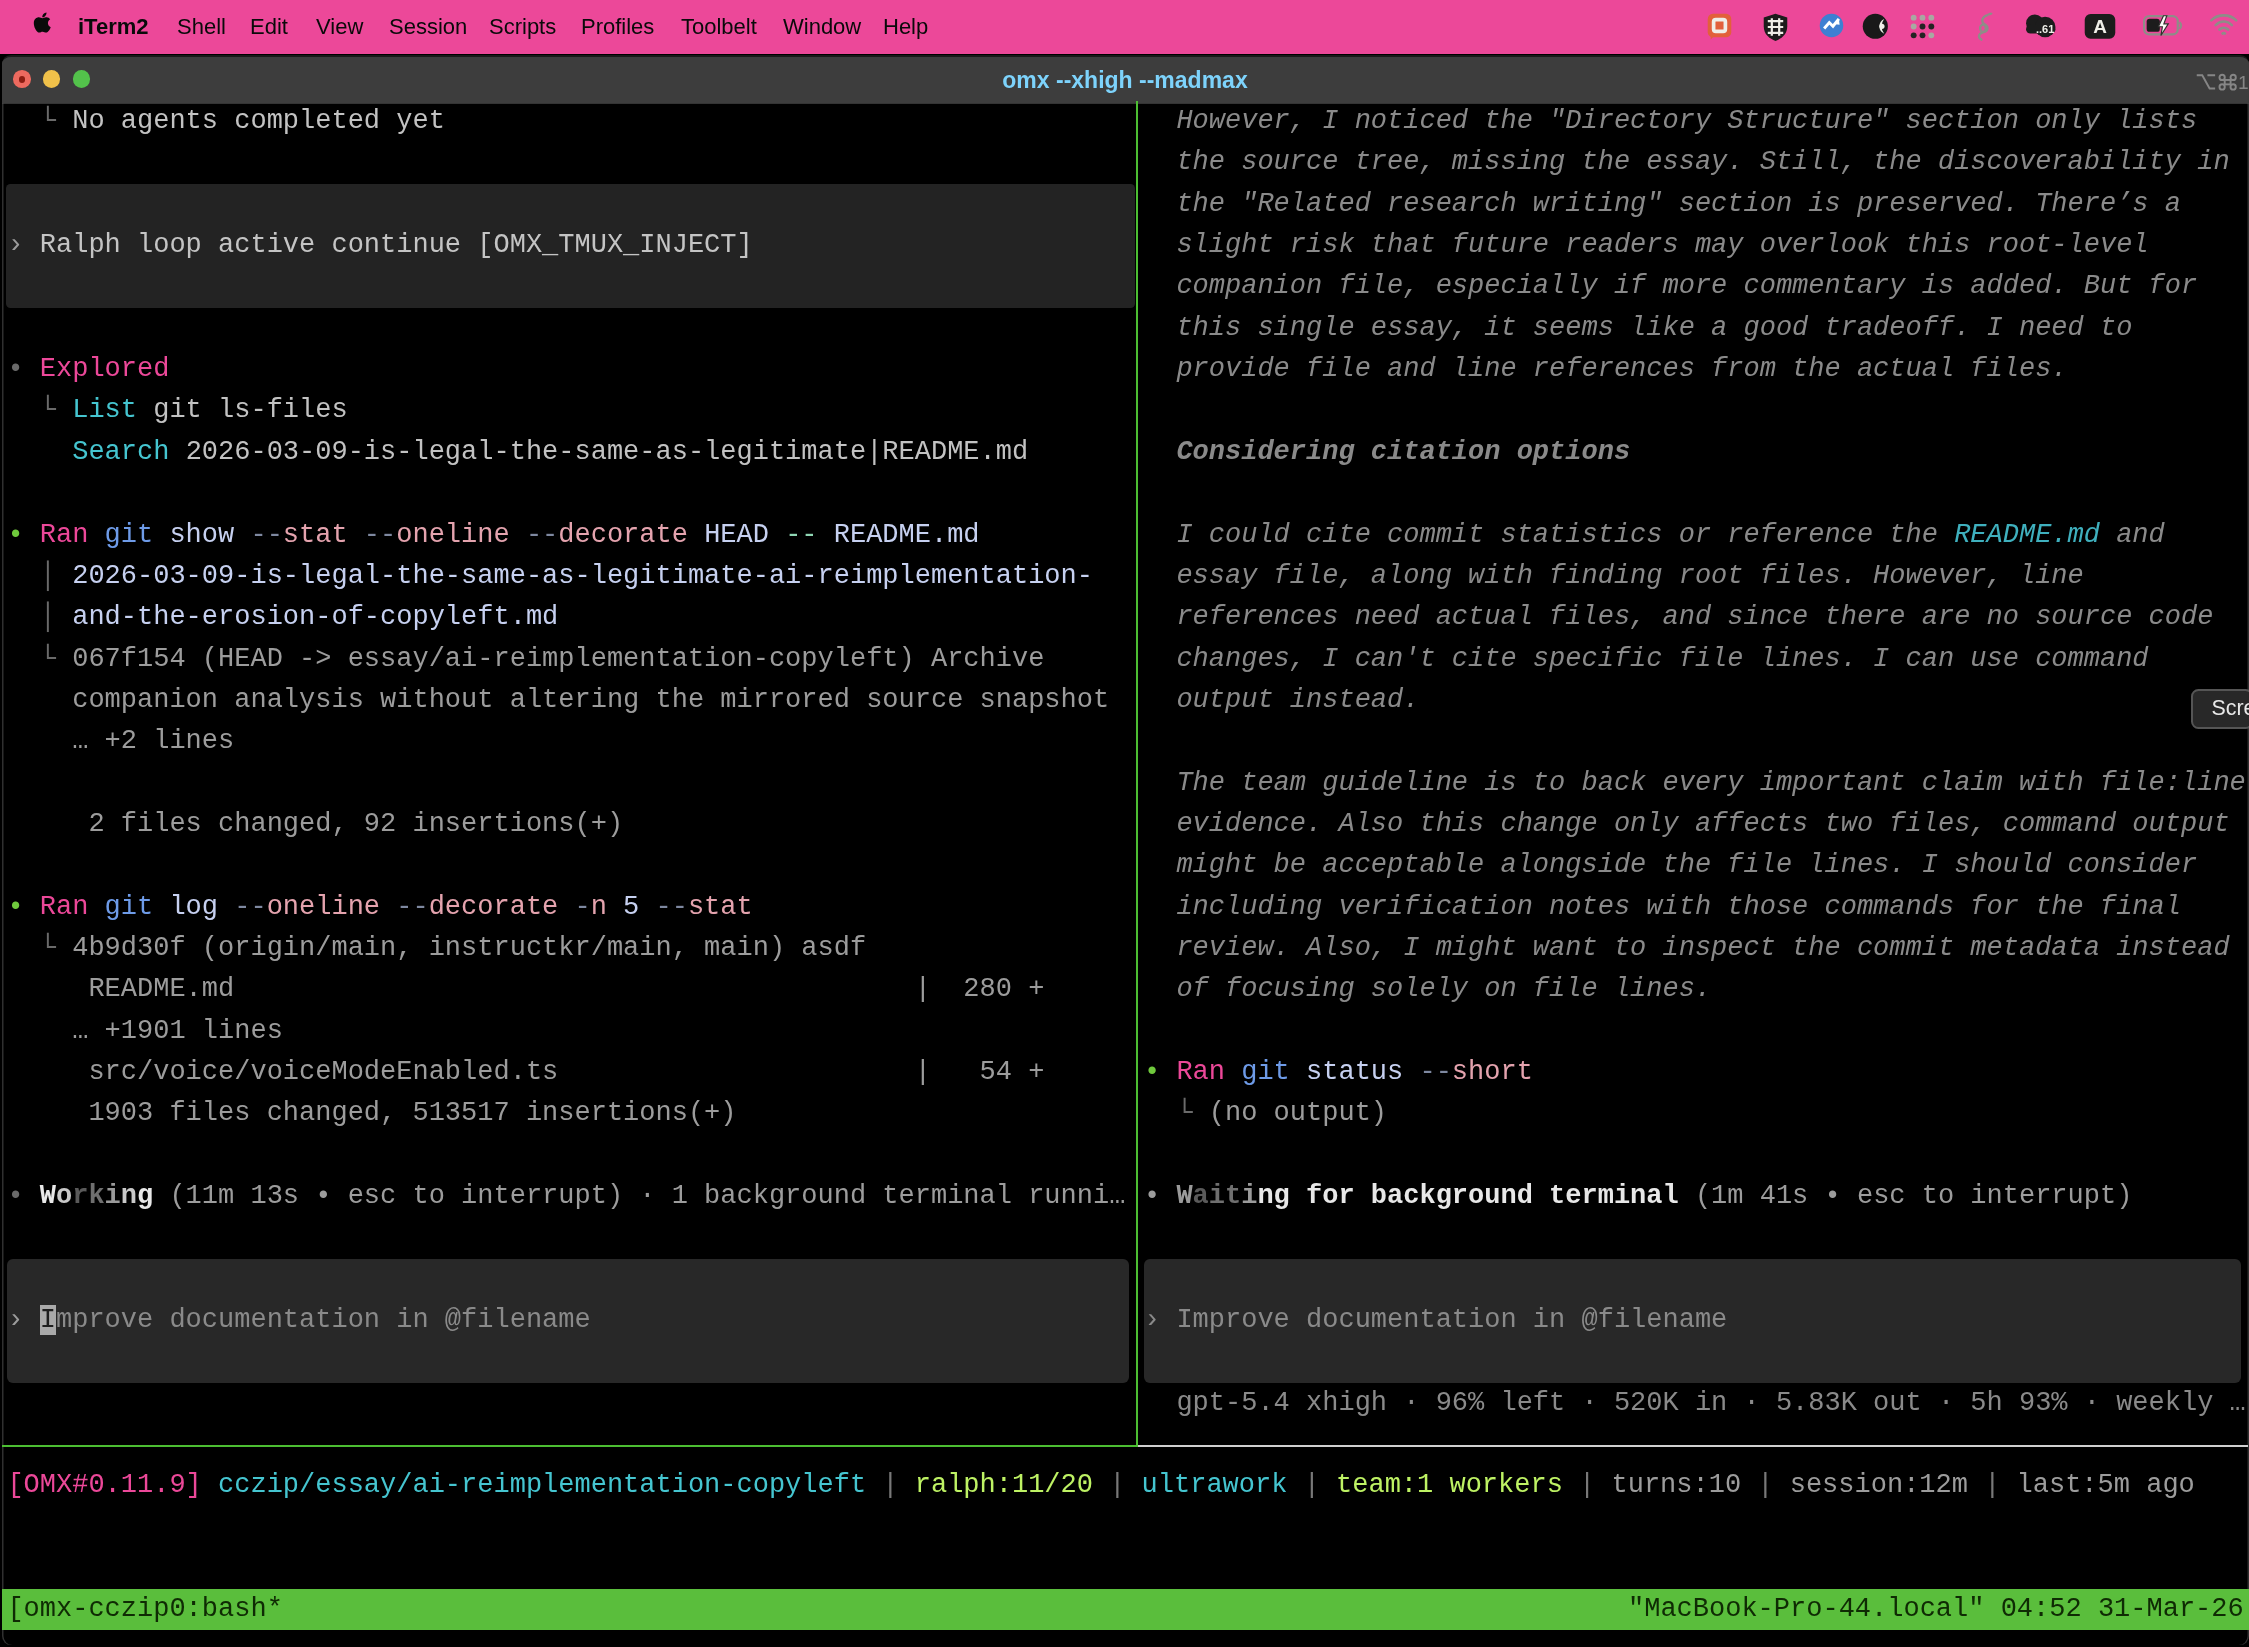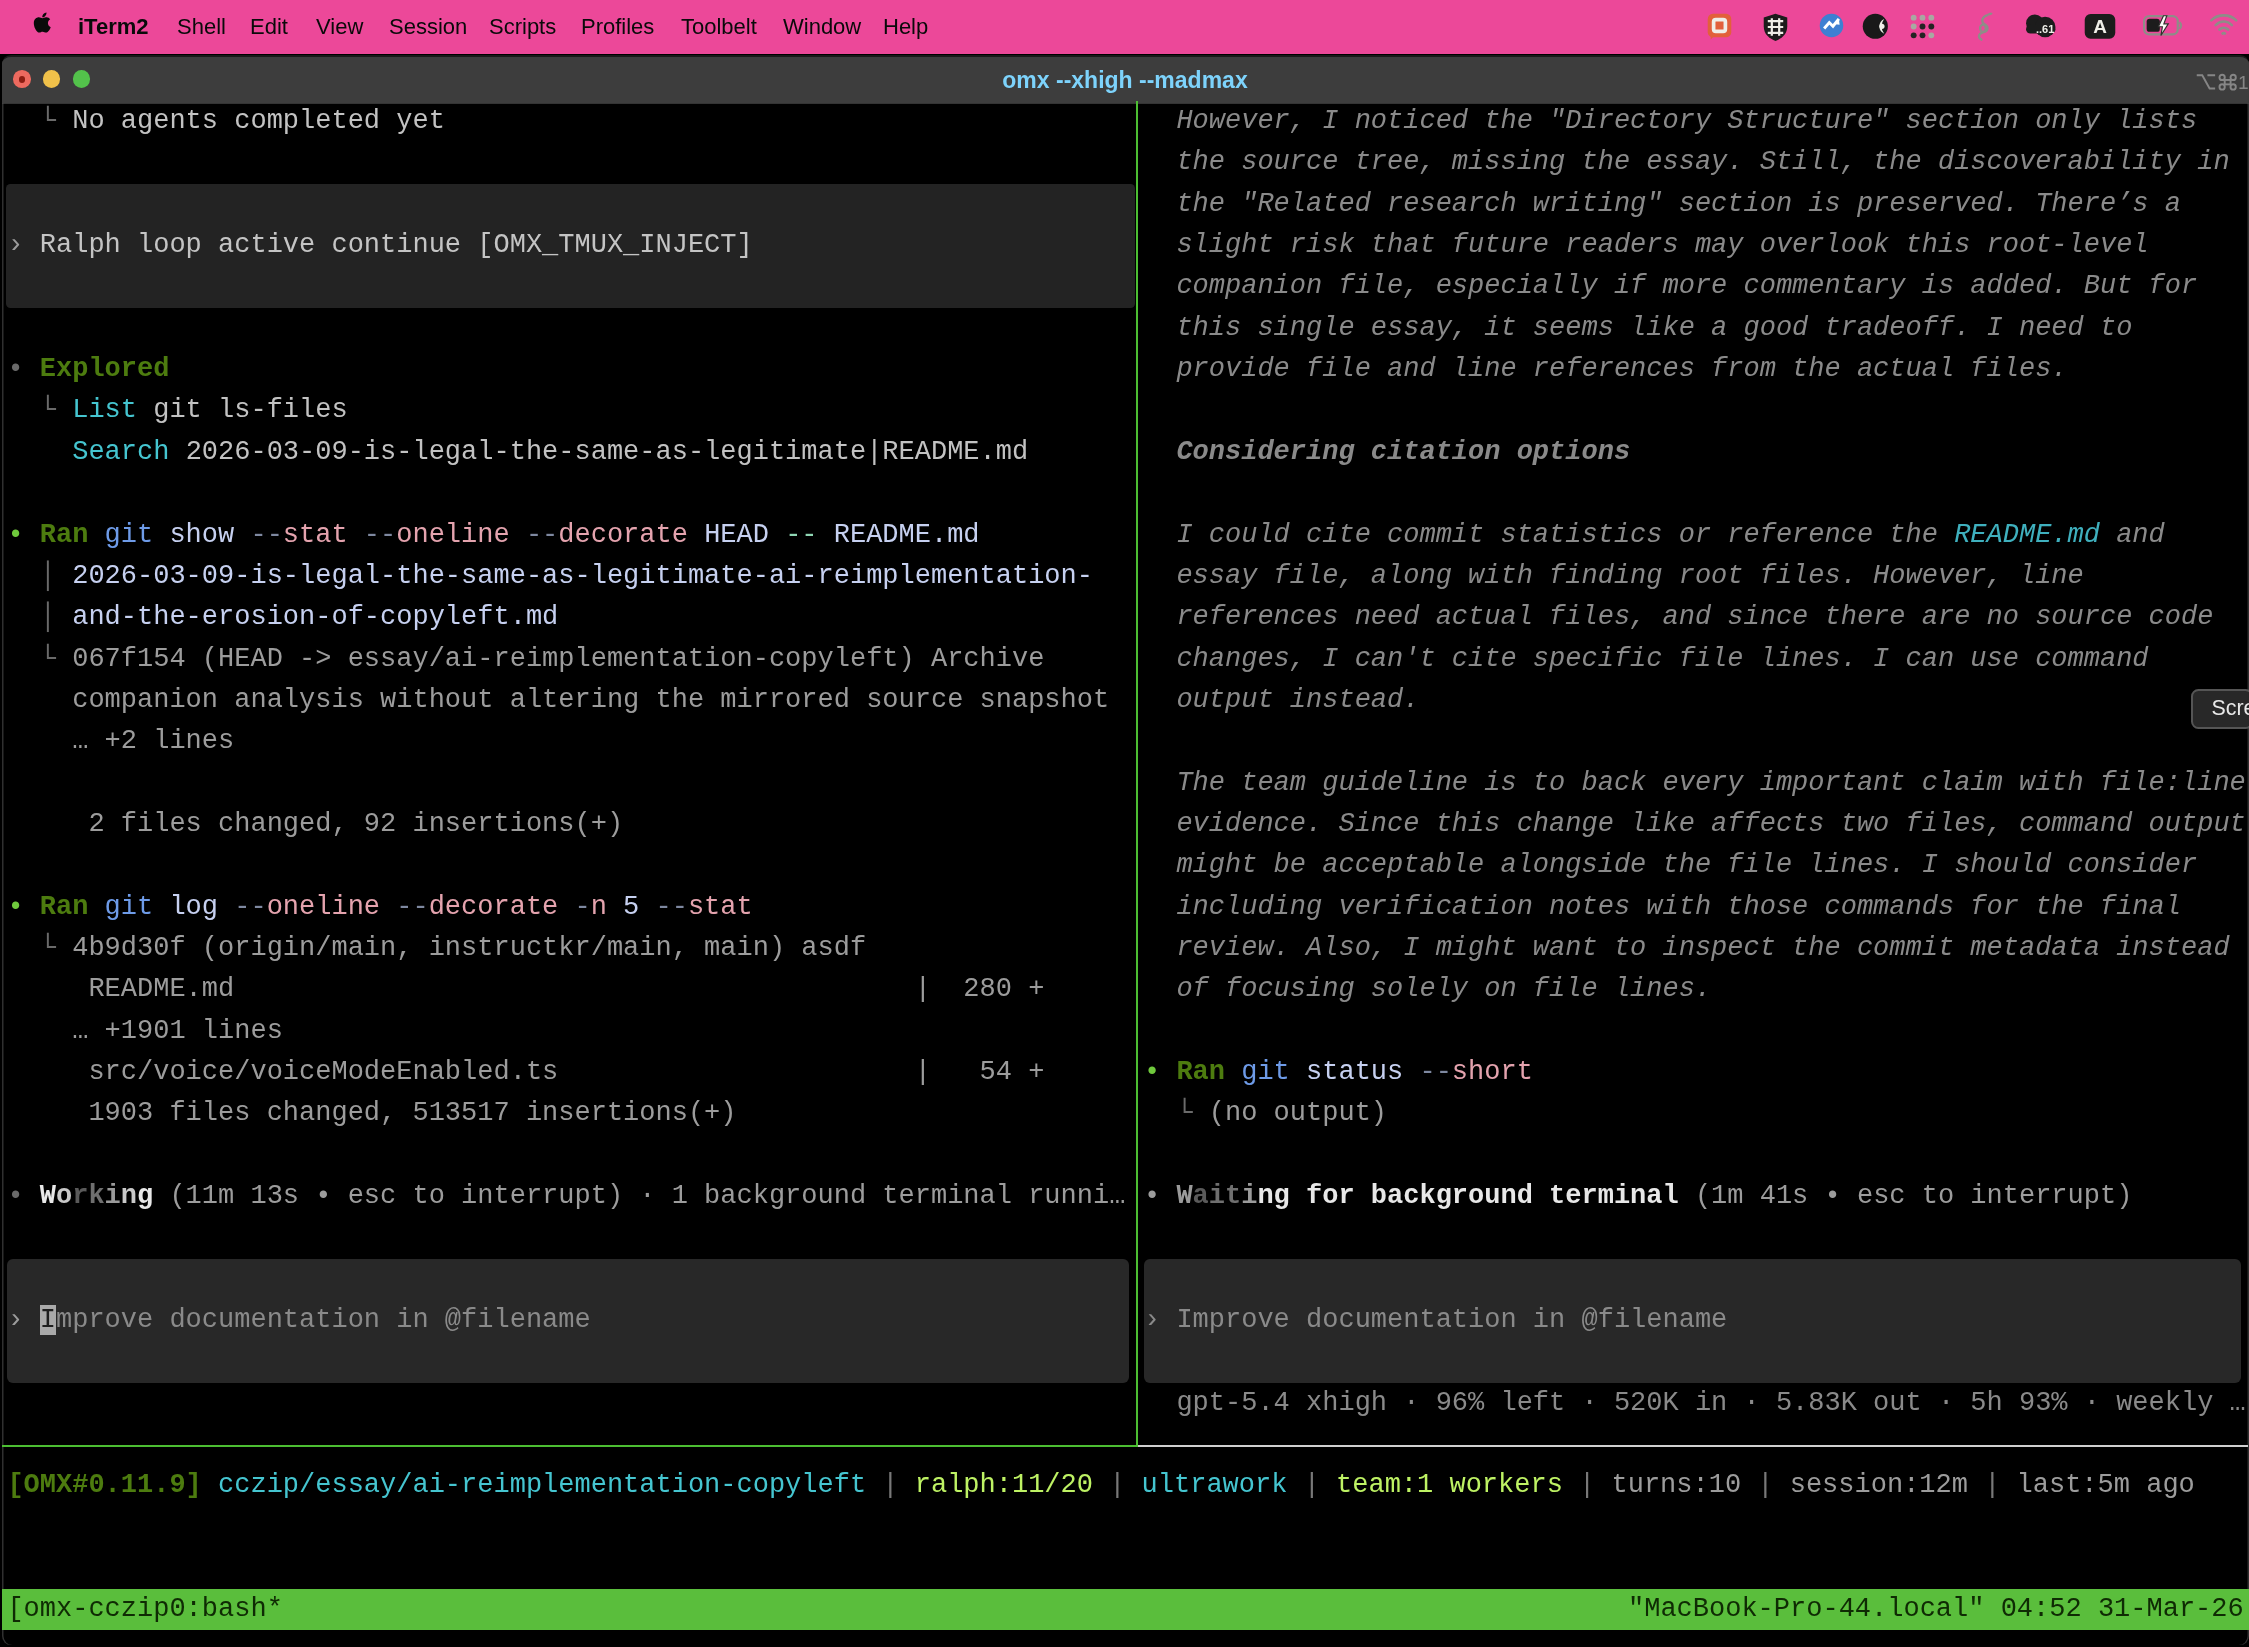--- a/index.html
+++ b/index.html
@@ -16,21 +16,21 @@
 i.br { color:#c2c2c2; }
 i.dg { color:#8a8a8a; }
 i.bx { color:#c4c4c4; }
 i.cy { color:#45c5d0; }
 i.cyi { color:#3fb0be; font-style:italic; }
 i.bl { color:#6e9be8; }
 i.lv { color:#c6d0f0; }
 i.sl { color:#7e88a0; }
 i.pk { color:#e4a3ae; }
 i.mn { color:#8fd6b4; }
-i.wb { color:#4d7c0f; font-weight:700; }
+i.wb { color:#ec4899; font-weight:400; }
 i.gb { color:#6fc93c; }
 i.gn { color:#bef264; }
 i.pi { color:#787878; }
 i.s1 { color:#e8e8e8; font-weight:700; }
 i.s2 { color:#c9c9c9; font-weight:700; }
 i.s3 { color:#5a5a5a; font-weight:700; }
 i.s4 { color:#6f6f6f; font-weight:700; }
 i.s5 { color:#9a9a9a; font-weight:700; }
 i.th { color:#8a8a8a; font-style:italic; }
 i.thb { color:#8a8a8a; font-style:italic; font-weight:700; }
@@ -179,21 +179,21 @@
 <div class="r" style="left:1144px;top:184px">  <i class="th">the "Related research writing" section is preserved. There’s a</i></div>
 <div class="r" style="left:1144px;top:225px">  <i class="th">slight risk that future readers may overlook this root-level</i></div>
 <div class="r" style="left:1144px;top:266px">  <i class="th">companion file, especially if more commentary is added. But for</i></div>
 <div class="r" style="left:1144px;top:308px">  <i class="th">this single essay, it seems like a good tradeoff. I need to</i></div>
 <div class="r" style="left:1144px;top:349px">  <i class="th">provide file and line references from the actual files.</i></div>
 <div class="r" style="left:1144px;top:556px">  <i class="th">essay file, along with finding root files. However, line</i></div>
 <div class="r" style="left:1144px;top:597px">  <i class="th">references need actual files, and since there are no source code</i></div>
 <div class="r" style="left:1144px;top:639px">  <i class="th">changes, I can't cite specific file lines. I can use command</i></div>
 <div class="r" style="left:1144px;top:680px">  <i class="th">output instead.</i></div>
 <div class="r" style="left:1144px;top:763px">  <i class="th">The team guideline is to back every important claim with file:line</i></div>
-<div class="r" style="left:1144px;top:804px">  <i class="th">evidence. Since this change like affects two files, command output</i></div>
+<div class="r" style="left:1144px;top:804px">  <i class="th">evidence. Also this change only affects two files, command output</i></div>
 <div class="r" style="left:1144px;top:845px">  <i class="th">might be acceptable alongside the file lines. I should consider</i></div>
 <div class="r" style="left:1144px;top:887px">  <i class="th">including verification notes with those commands for the final</i></div>
 <div class="r" style="left:1144px;top:928px">  <i class="th">review. Also, I might want to inspect the commit metadata instead</i></div>
 <div class="r" style="left:1144px;top:969px">  <i class="th">of focusing solely on file lines.</i></div>
 <div class="r" style="left:1144px;top:432px">  <i class="thb">Considering citation options</i></div>
 <div class="r" style="left:1144px;top:515px">  <i class="th">I could cite commit statistics or reference the</i> <i class="cyi">README.md</i> <i class="th">and</i></div>
 <div class="r" style="left:1144px;top:1052px"><i class="gb">•</i> <i class="wb">Ran</i> <i class="bl">git</i> <i class="lv">status</i> <i class="sl">--</i><i class="pk">short</i></div>
 <div class="r" style="left:1144px;top:1093px">  <i class="t">└</i> <i class="g">(no output)</i></div>
 <div class="r" style="left:1144px;top:1176px"><i class="g">•</i> <i class="s5">W</i><i class="s3">a</i><i class="s4">i</i><i class="s4">t</i><i class="s5">i</i><i class="s1">ng for background terminal</i> <i class="g">(1m 41s • esc to interrupt)</i></div>
 <div class="r" style="left:1144px;top:1300px"><i class="dg">›</i> <i class="dg">Improve documentation in @filename</i></div>

